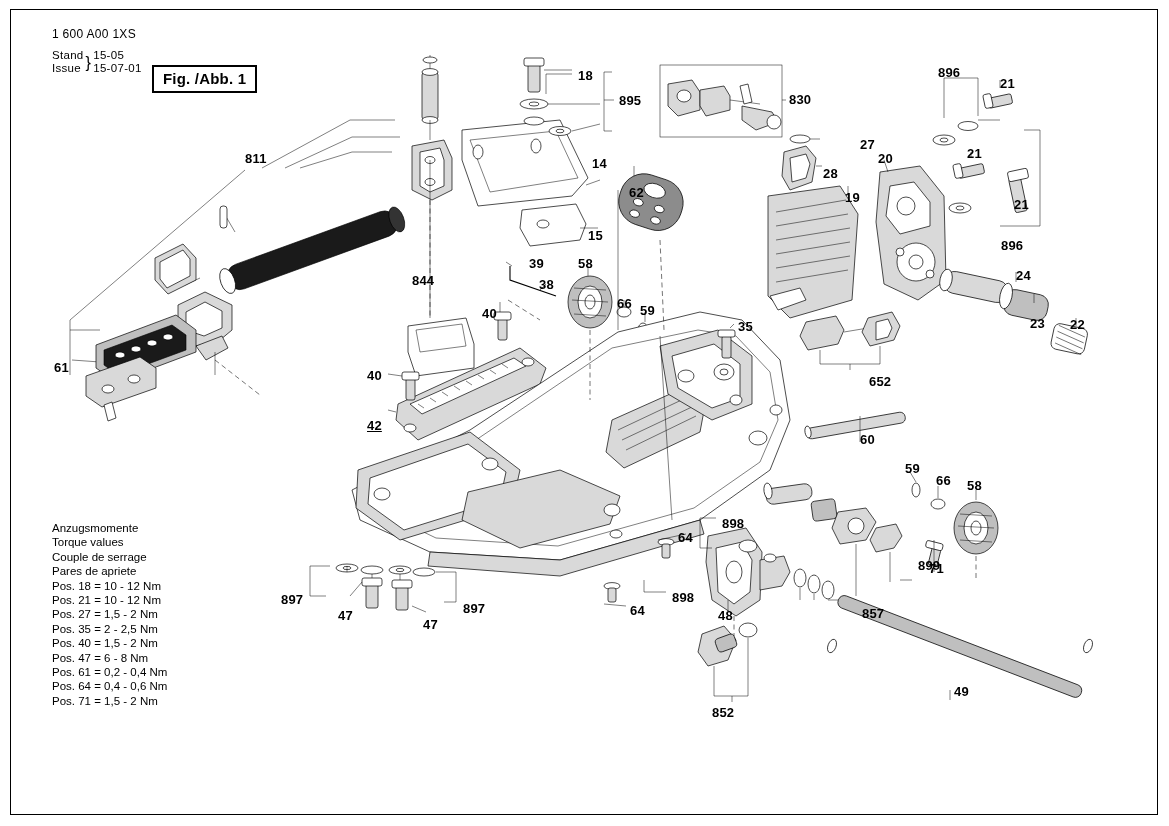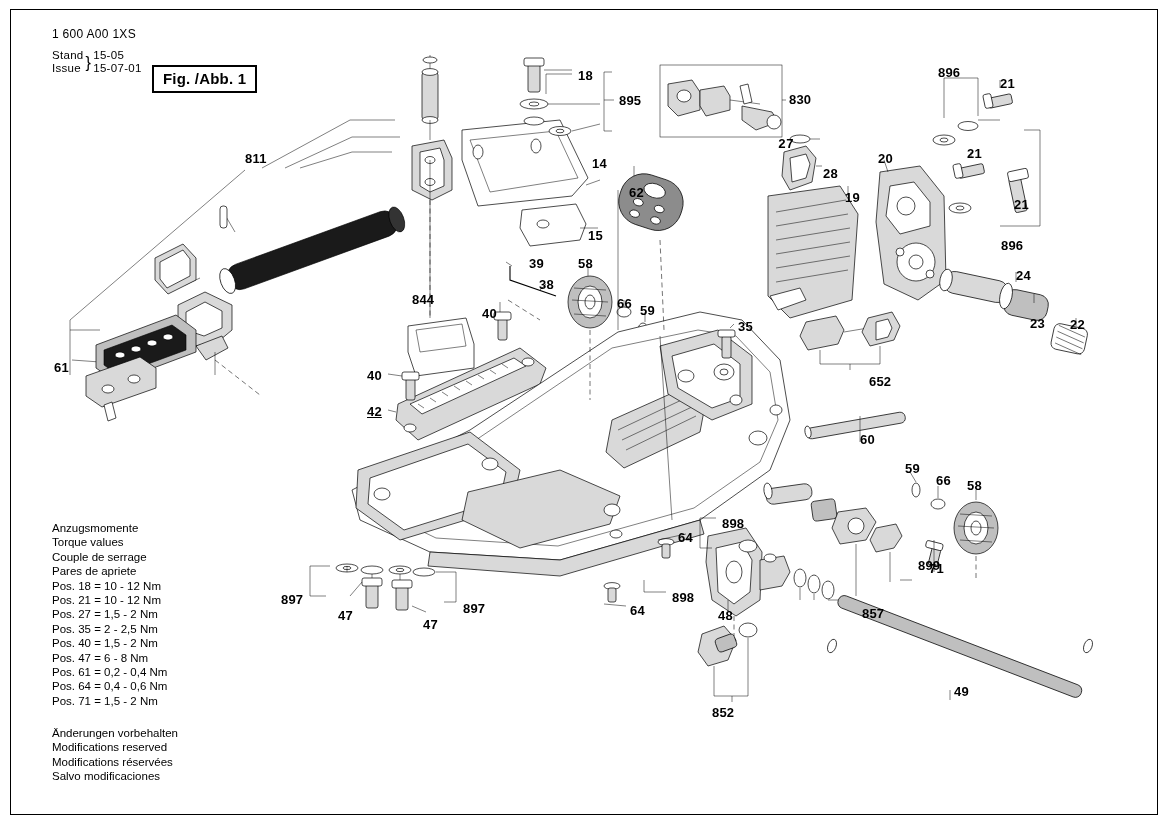--- a/index.html
+++ b/index.html
@@ -537,42 +537,36 @@
     <div class="row">Pos. 21 = 10 - 12 Nm</div>
     <div class="row">Pos. 27 = 1,5 - 2 Nm</div>
     <div class="row">Pos. 35 = 2 - 2,5 Nm</div>
     <div class="row">Pos. 40 = 1,5 - 2 Nm</div>
     <div class="row">Pos. 47 = 6 - 8 Nm</div>
     <div class="row">Pos. 61 = 0,2 - 0,4 Nm</div>
     <div class="row">Pos. 64 = 0,4 - 0,6 Nm</div>
     <div class="row">Pos. 71 = 1,5 - 2 Nm</div>
   </div>
 
-  <div class="notes">
-    <div>Änderungen vorbehalten</div>
-    <div>Modifications reserved</div>
-    <div>Modifications réservées</div>
-    <div>Salvo modificaciones</div>
-  </div>
 
   <div id="callout-layer">
       <div class="callout" style="left: 245px; top: 151px;">811</div>
       <div class="callout" style="left: 54px; top: 360px;">61</div>
-      <div class="callout" style="left: 412px; top: 273px; margin-top: 19px;">844</div>
+      <div class="callout" style="left: 412px; top: 273px;">844</div>
       <div class="callout" style="left: 482px; top: 306px;">40</div>
       <div class="callout" style="left: 367px; top: 368px;">40</div>
-      <div class="callout" style="left: 367px; top: 404px; text-decoration: underline;">42</div>
+      <div class="callout" style="left: 367px; top: 418px; text-decoration: underline;">42</div>
       <div class="callout" style="left: 497px; top: 256px; margin-left: 32px;">39</div>
       <div class="callout" style="left: 539px; top: 277px; text-align: center;">38</div>
       <div class="callout" style="left: 592px; top: 156px;">14</div>
       <div class="callout" style="left: 588px; top: 228px;">15</div>
       <div class="callout" style="left: 578px; top: 68px;">18</div>
       <div class="callout" style="left: 619px; top: 93px;">895</div>
       <div class="callout" style="left: 789px; top: 92px;">830</div>
-      <div class="callout" style="left: 778px; top: 137px; font-family: Liberation Mono, monospace;">27</div>
+      <div class="callout" style="left: 860px; top: 137px;">27</div>
       <div class="callout" style="left: 823px; top: 166px;">28</div>
       <div class="callout" style="left: 845px; top: 190px;">19</div>
       <div class="callout" style="left: 878px; top: 151px;">20</div>
       <div class="callout" style="left: 938px; top: 65px;">896</div>
       <div class="callout" style="left: 1000px; top: 76px;">21</div>
       <div class="callout" style="left: 967px; top: 146px;">21</div>
       <div class="callout" style="left: 1014px; top: 197px;">21</div>
       <div class="callout" style="left: 1001px; top: 238px;">896</div>
       <div class="callout" style="left: 1016px; top: 268px;">24</div>
       <div class="callout" style="left: 1030px; top: 296px; margin-top: 20px;">23</div>

